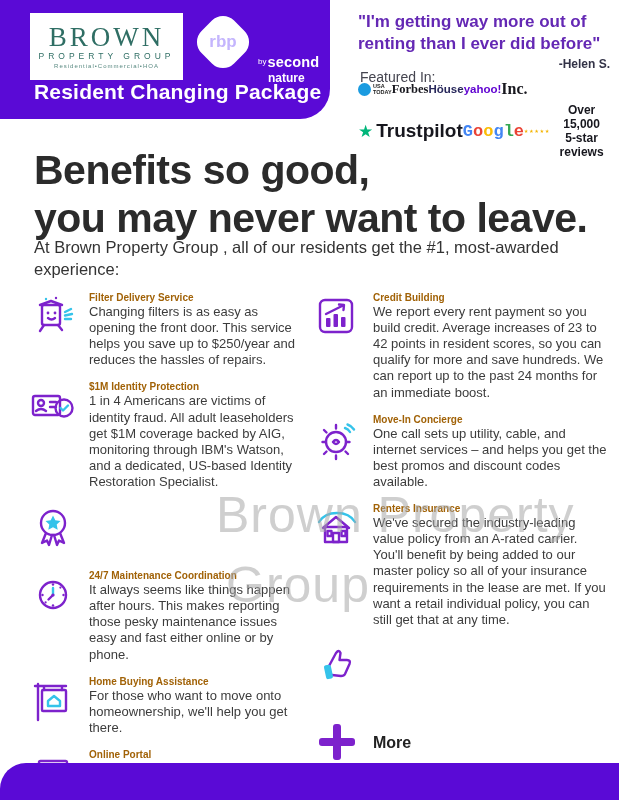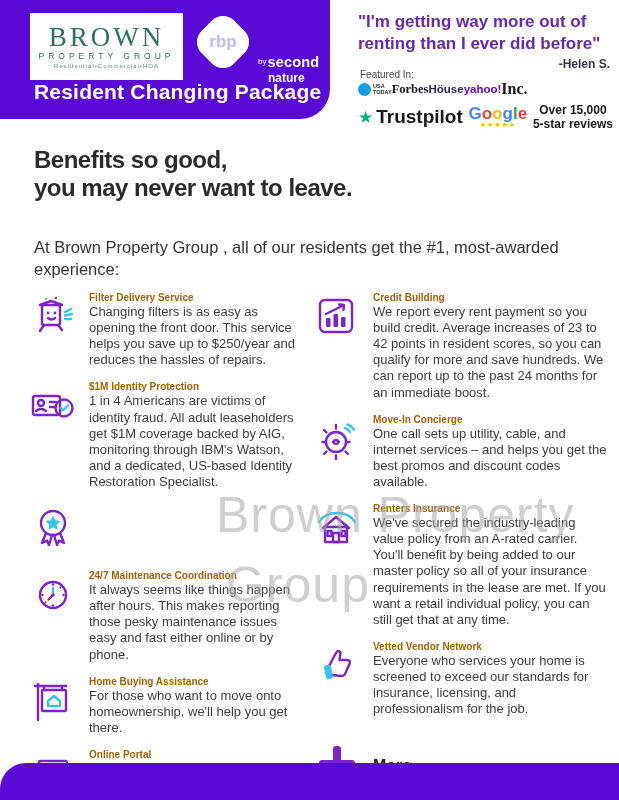--- a/index.html
+++ b/index.html
@@ -31,46 +31,46 @@
   .sn-line2 { display:block; font-weight:bold; font-size:12px; margin-left:10px; margin-top:-2px; }
 
   .package-title { position:absolute; left:34px; bottom:15px; color:#ffffff;
     font-size:21px; font-weight:bold; letter-spacing:0.2px; }
 
   
   .testimonial { position:absolute; left:358px; top:11px; width:252px; }
   .quote { color:#6428b4; font-size:17px; font-weight:bold; line-height:1.3; }
   .attribution { text-align:right; color:#333347; font-size:12px; font-weight:bold; margin-top:2px; }
 
-  .featured-label { position:absolute; left:360px; top:69px; font-size:10px; color:#44444f; }
+  .featured-label { position:absolute; left:360px; top:69px; font-size:14px; color:#44444f; }
   .featured-row { position:absolute; left:358px; top:80px; width:252px; display:flex;
     align-items:center; justify-content:flex-start; }
   .logo-usatoday { display:flex; align-items:center; gap:2px; }
   .usat-dot { width:13px; height:13px; border-radius:50%; background:#1a9be0; }
   .usat-txt { font-size:5.5px; font-weight:bold; color:#222; line-height:6px; }
   .logo-forbes { font-family:"Liberation Serif", serif; font-weight:bold; font-size:12.5px; color:#17171e; }
   .logo-house { font-weight:bold; font-size:11.5px; color:#27275a; }
   .logo-yahoo { font-weight:bold; font-size:11.5px; color:#5f01d1; }
   .logo-inc { font-family:"Liberation Serif", serif; font-weight:bold; font-size:16px; color:#17171e; }
 
   .reviews-row { position:absolute; left:358px; top:103px; width:255px; display:flex;
     align-items:center; justify-content:space-between; }
   .trustpilot { display:flex; align-items:center; gap:3px; }
   .tp-star { color:#00b67a; font-size:17px; line-height:17px; }
   .tp-text { font-size:19px; font-weight:600; color:#17171e; }
-  .google { display:flex; flex-direction:column; align-items:center; line-height:15px; }
+  .google { display:flex; align-items:center; line-height:15px;font-family:Liberation Mono, monospace; }
   .g-word { font-size:17px; font-weight:bold; }
   .g-word span:nth-child(1){color:#4285f4;} .g-word span:nth-child(2){color:#ea4335;}
   .g-word span:nth-child(3){color:#fbbc05;} .g-word span:nth-child(4){color:#4285f4;}
   .g-word span:nth-child(5){color:#34a853;} .g-word span:nth-child(6){color:#ea4335;}
   .g-stars { font-size:7px; color:#f4b400; letter-spacing:1px; line-height:7px; }
   .review-count { font-size:12px; font-weight:bold; color:#17171e; line-height:14px; text-align:center; }
 
   
-  .headline { position:absolute; left:34px; top:146px; font-size:24px; font-weight:800;
+  .headline { position:absolute; left:34px; top:146px; font-size:41px; font-weight:800;
     color:#2b2b2b; line-height:1.18; letter-spacing:-0.5px; }
   .intro { position:absolute; left:34px; top:236px; width:530px; font-size:16.5px;
     color:#333333; line-height:1.35; }
 
   
   .col { position:absolute; top:292px; }
   .col-left { left:28px; width:278px; }
   .col-right { left:312px; width:295px; }
   .benefit { display:flex; gap:11px; margin-bottom:13px; }
   .b-icon { flex:0 0 50px; width:50px; }
@@ -306,24 +306,20 @@
       </div>
     </div>
 
     <div class="benefit">
       <div class="b-icon">
         <svg width="50" height="50" viewBox="0 0 50 50">
           <path class="p" d="M17 25 L24 12 Q27 8 28.5 12 L27.5 19 L35 19 Q39 19 37.5 23 L33 33 Q32 35 29 35 L20 34"></path>
           <rect class="cf" x="13" y="24" width="7" height="14" rx="2" transform="rotate(-12 16 31)"></rect>
         </svg>
       </div>
-      <div class="b-text">
-        <div class="b-title">Vetted Vendor Network</div>
-        <div class="b-desc">Everyone who services your home is screened to exceed our standards for insurance, licensing, and professionalism for the job.</div>
-      </div>
     </div>
 
     <div class="benefit benefit-more">
       <div class="b-icon">
         <svg width="50" height="50" viewBox="0 0 50 50">
           <rect class="pf" x="21" y="7" width="8" height="36" rx="3"></rect>
           <rect class="pf" x="7" y="21" width="36" height="8" rx="3"></rect>
         </svg>
       </div>
       <div class="b-text">

